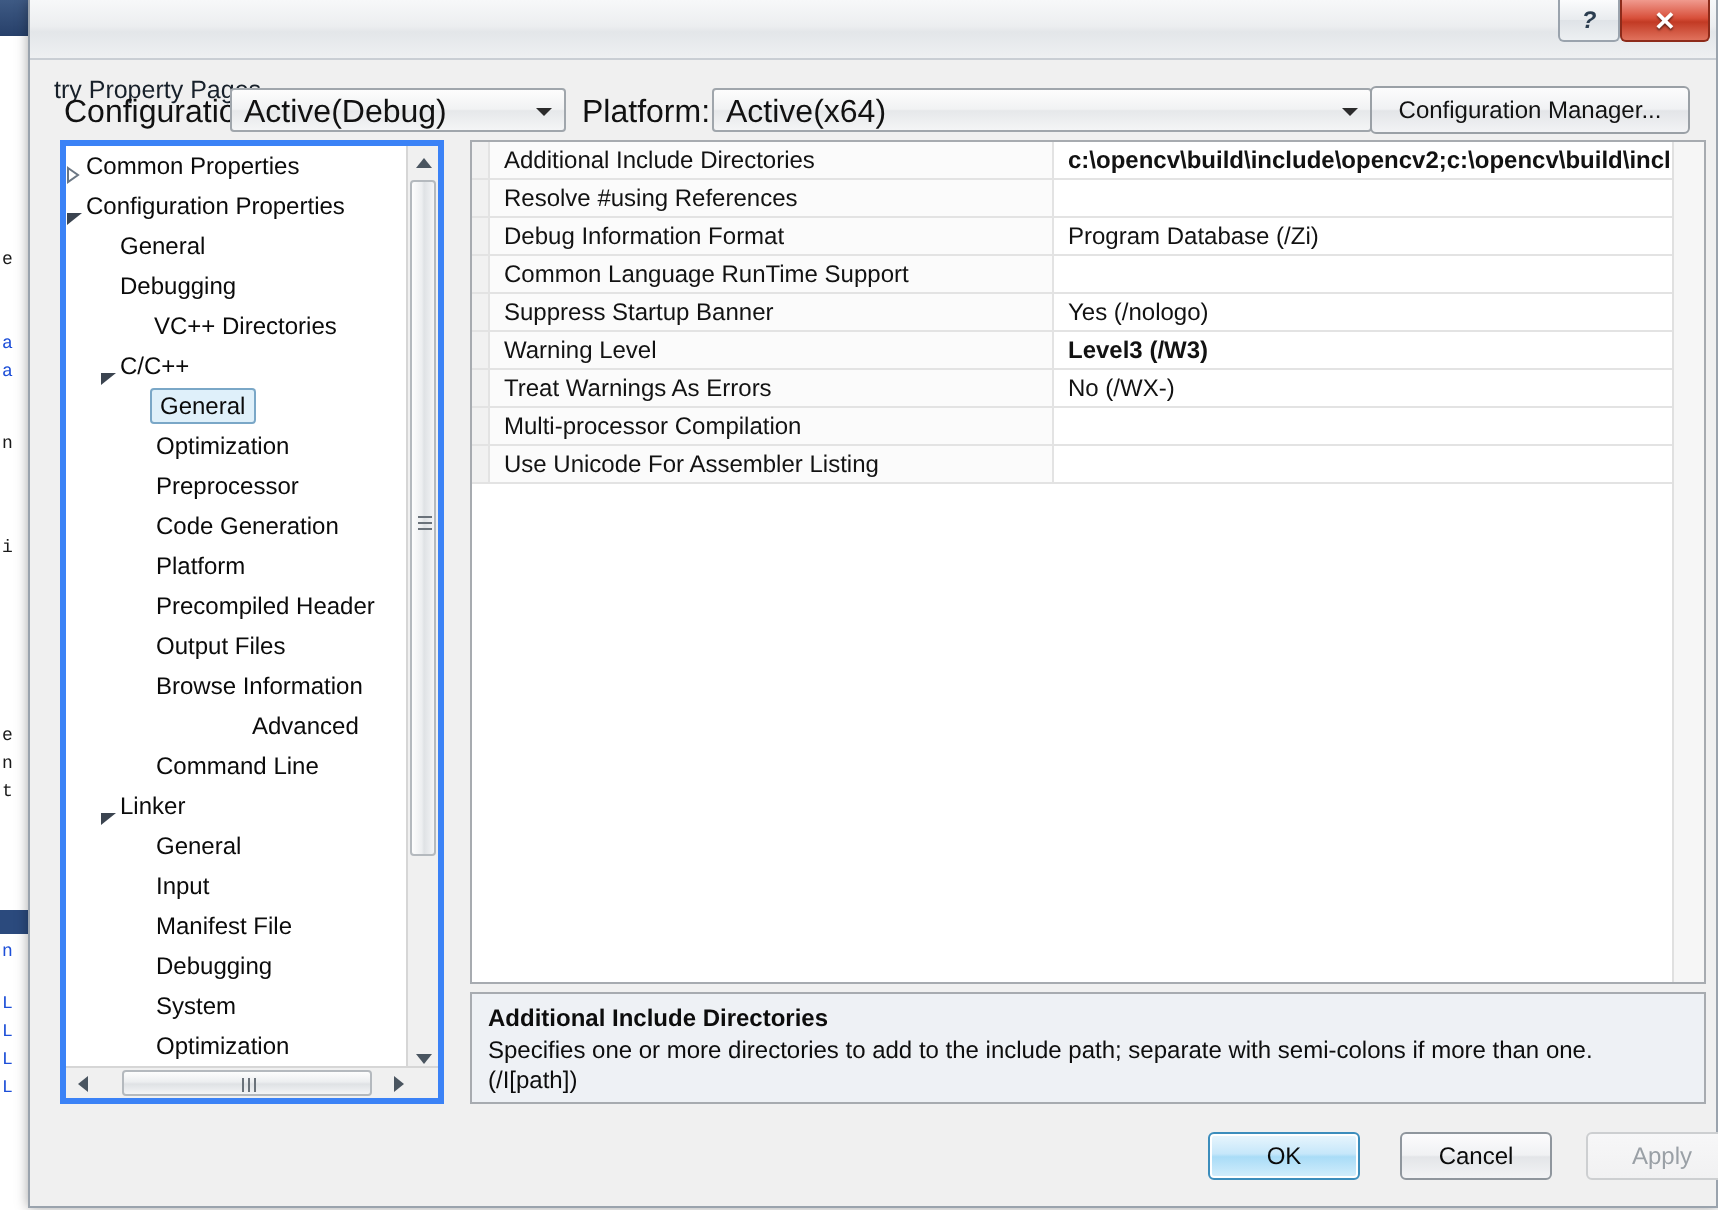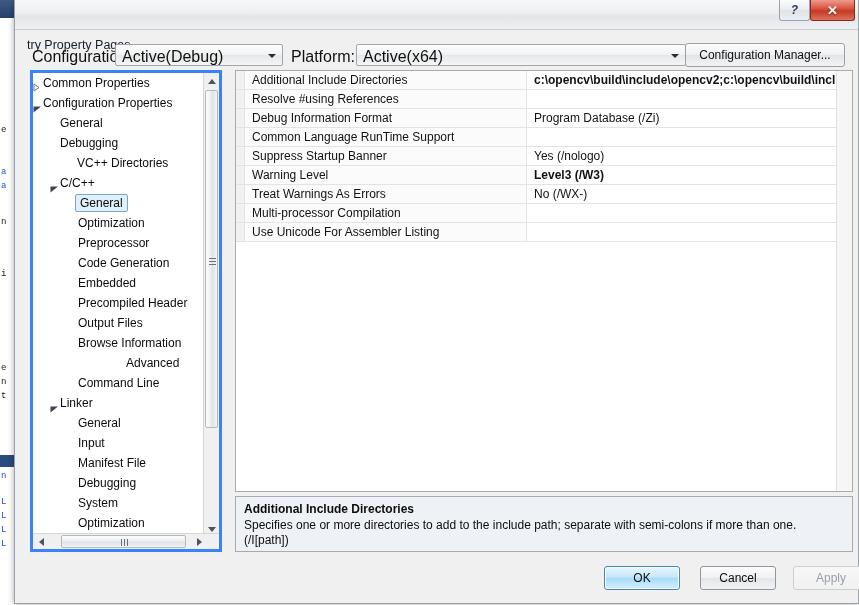--- a/index.html
+++ b/index.html
@@ -379,21 +379,21 @@
           <div class="tnode">
             <span class="tlabel" style="left: 45px;">Optimization</span>
           </div>
           <div class="tnode">
             <span class="tlabel" style="left: 45px;">Preprocessor</span>
           </div>
           <div class="tnode">
             <span class="tlabel" style="left: 45px;">Code Generation</span>
           </div>
           <div class="tnode">
-            <span class="tlabel" style="left: 45px;">Embedded</span>
+            <span class="tlabel" style="left: 45px;">Platform</span>
           </div>
           <div class="tnode">
             <span class="tlabel" style="left: 45px;">Precompiled Header</span>
           </div>
           <div class="tnode">
             <span class="tlabel" style="left: 45px;">Output Files</span>
           </div>
           <div class="tnode">
             <span class="tlabel" style="left: 45px;">Browse Information</span>
           </div>

